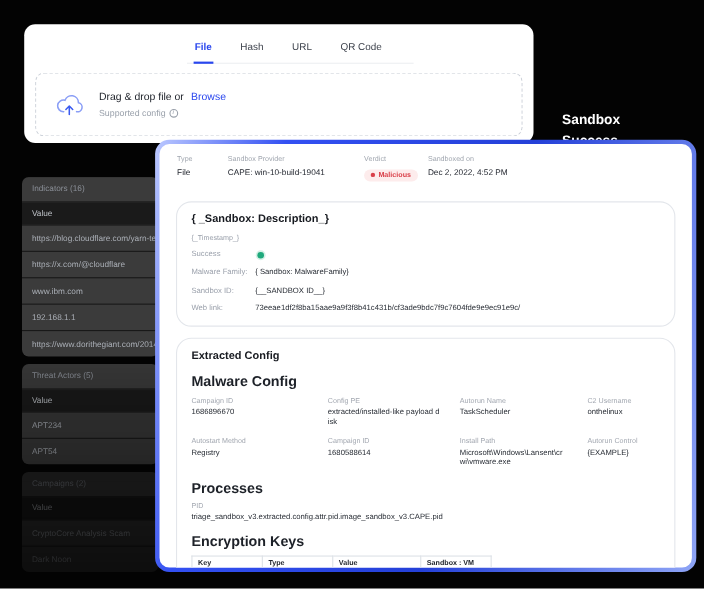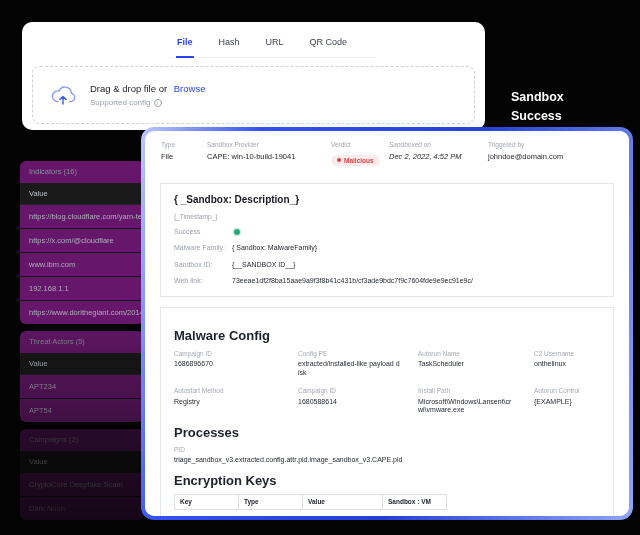--- a/index.html
+++ b/index.html
@@ -13,50 +13,50 @@
   .tab { font-size:9px; color:#3d424c; padding:7px 1px 9px; cursor:pointer; white-space:nowrap; }
   .tab.active { color:#2946ee; font-weight:700; border-bottom:2px solid #2946ee; margin-bottom:-1px; }
   .dropzone { position:absolute; left:10px; top:44px; width:443px; height:58px; border:1px dashed #ccd1d9; border-radius:8px; display:flex; align-items:center; padding-left:17px; background:#fff; }
   .cloud { margin-right:14px; display:flex; }
   .dz-line1 { font-size:9.5px; font-weight:400; color:#1b1f27; }
   .dz-line1 a { color:#2946ee; margin-left:4px; text-decoration:none; cursor:pointer; }
   .dz-line2 { font-size:8px; color:#9aa1ab; margin-top:4px; display:flex; align-items:center; gap:3px; }
   .circle-i { width:8px; height:8px; border:1px solid #9aa1ab; border-radius:50%; font-size:6px; color:#9aa1ab; display:inline-flex; align-items:center; justify-content:center; font-style:italic; }
 
   
-  .overlay-title { position:absolute; left:511px; top:88px; color:#fff; font-size:12.5px; font-weight:700; line-height:1.55; }
+  .overlay-title { position:absolute; left:511px; top:100px; color:#fff; font-size:12.5px; font-weight:700; line-height:1.55; }
 
   
   .sidebar { position:absolute; left:20px; top:161px; width:124px;
     -webkit-mask-image:linear-gradient(to bottom,#000 45%,rgba(0,0,0,.3) 100%);
             mask-image:linear-gradient(to bottom,#000 45%,rgba(0,0,0,.3) 100%); }
-  .side-card { background:#701a75; border-radius:6px; margin-bottom:7px; overflow:hidden; }
+  .side-card { background:#404040; border-radius:6px; margin-bottom:7px; overflow:hidden; }
   .side-card.dim1 { opacity:.92; } .side-card.dim2 { opacity:.85; }
   .side-card.dim3 { opacity:.55; }
   .s-head { padding:6px 9px 7px; font-size:7.5px; color:#969ba4; border-bottom:1px solid #1f1f1f; white-space:nowrap; overflow:hidden; }
   .s-value { padding:5px 9px 6px; font-size:7.5px; color:#ccd0d6; background:#1d1d1d; border-bottom:1px solid #262626; }
   .s-item { padding:7px 9px; font-size:7.5px; color:#b9bec6; border-bottom:1px solid #1b1b1b; white-space:nowrap; overflow:hidden; cursor:pointer; }
   .s-item:last-child { border-bottom:none; }
 
   
   .report-wrap { position:absolute; left:141px; top:127px; width:492px; height:393px; border-radius:13px;
     background:linear-gradient(105deg,#bcc9ff 0%,#3350f2 20%,#2440d8 58%,#8fa5f6 100%); }
   .report-card { position:absolute; inset:4px; background:#fff; border-radius:9px; overflow:hidden; }
   .meta-row { display:flex; padding:10px 16px 8px; }
   .m-col { padding-right:8px; }
-  .m-c1{width:46px;} .m-c2{width:124px;} .m-c3{width:58px;} .m-c4{width:99px;font-style:italic;} .m-c5{flex:1;}
+  .m-c1{width:46px;} .m-c2{width:124px;} .m-c3{width:58px;} .m-c4{width:99px;} .m-c5{flex:1;}
   .m-label { font-size:6.5px; color:#a0a6af; }
   .m-value { font-size:7.5px; color:#1d212a; margin-top:4px; white-space:nowrap; }
   .badge { display:inline-flex; align-items:center; gap:3px; background:#fdecec; color:#d9404a; font-size:6.5px; font-weight:700; border-radius:8px; padding:2px 6px; margin-top:2px; }
   .badge .dot { width:4px; height:4px; border-radius:50%; background:#d9404a; }
   .report-tabs { display:flex; gap:22px; padding:0 16px; border-bottom:1px solid #e9ebf0; }
   .r-tab { font-size:7.5px; color:#2c313a; padding:7px 0 8px; cursor:pointer; }
   .r-tab.active { color:#2946ee; font-weight:700; border-bottom:2px solid #2946ee; margin-bottom:-1px; }
   .content { padding:9px 15px 10px; }
-  .box { border:1px solid #e3e6eb; border-radius:0; padding:10px 13px; background:#fff; }
+  .box { border:1px solid #e3e6eb; border-radius:14px; padding:10px 13px; background:#fff; }
   .box + .box { margin-top:10px; }
   .box-title { font-size:10px; font-weight:700; color:#171a20; }
   .timestamp { font-size:6.5px; color:#9aa0ab; margin-top:8px; }
   .d-row { display:flex; margin-top:8px; font-size:7px; line-height:1.2; align-items:center; }
   .d-label { width:58px; color:#9aa0ab; flex:none; }
   .d-value { color:#262b33; word-break:break-all; }
   .success-dot { width:6px; height:6px; border-radius:50%; background:#1fa97c; box-shadow:0 0 0 1.5px #d5f1e6; margin-left:2px; }
   .sub-title { font-size:13px; font-weight:700; color:#1d2128; margin-top:10px; }
   .cfg-grid { display:grid; grid-template-columns:116px 112px 108px 1fr; gap:9px 8px; margin-top:7px; }
   .cfg-label { font-size:6.5px; color:#a3a8b1; line-height:1.2; }
@@ -117,21 +117,21 @@
     </div>
     <div class="side-card dim2">
       <div class="s-head">Threat Actors  (5)</div>
       <div class="s-value">Value</div>
       <div class="s-item">APT234</div>
       <div class="s-item">APT54</div>
     </div>
     <div class="side-card dim3">
       <div class="s-head">Campaigns  (2)</div>
       <div class="s-value">Value</div>
-      <div class="s-item">CryptoCore Deepfake Scam</div>
+      <div class="s-item">CryptoCore Analysis Scam</div>
       <div class="s-item">Dark Noon</div>
     </div>
 
   </aside>
 
   <div class="report-wrap">
     <section class="report-card">
 
       <div class="meta-row">
         <div class="m-col m-c1">
@@ -146,24 +146,20 @@
           <div class="m-label">Verdict</div>
           <span class="badge">
             <span class="dot"></span>
             <span>Malicious</span>
           </span>
         </div>
         <div class="m-col m-c4">
           <div class="m-label">Sandboxed on</div>
           <div class="m-value">Dec 2, 2022, 4:52 PM</div>
         </div>
-        <div class="m-col m-c5">
-          <div class="m-label">Triggered by</div>
-          <div class="m-value">johndoe@domain.com</div>
-        </div>
       </div>
 
 
       <div class="content">
 
         <div class="box">
           <div class="box-title">{ _Sandbox: Description_}</div>
           <div class="timestamp">{_Timestamp_}</div>
           <div class="d-row">
             <span class="d-label">Success</span>
@@ -177,20 +173,21 @@
             <span class="d-label">Sandbox ID:</span>
             <span class="d-value">{__SANDBOX ID__}</span>
           </div>
           <div class="d-row">
             <span class="d-label">Web link:</span>
             <span class="d-value">73eeae1df2f8ba15aae9a9f3f8b41c431b/cf3ade9bdc7f9c7604fde9e9ec91e9c/</span>
           </div>
         </div>
 
         <div class="box">
+          <div class="box-title">Extracted Config</div>
           <div class="sub-title">Malware Config</div>
 
           <div class="cfg-grid">
             <div>
               <div class="cfg-label">Campaign ID</div>
               <div class="cfg-value">1686896670</div>
             </div>
             <div>
               <div class="cfg-label">Config PE</div>
               <div class="cfg-value">extracted/installed-like payload disk</div>

